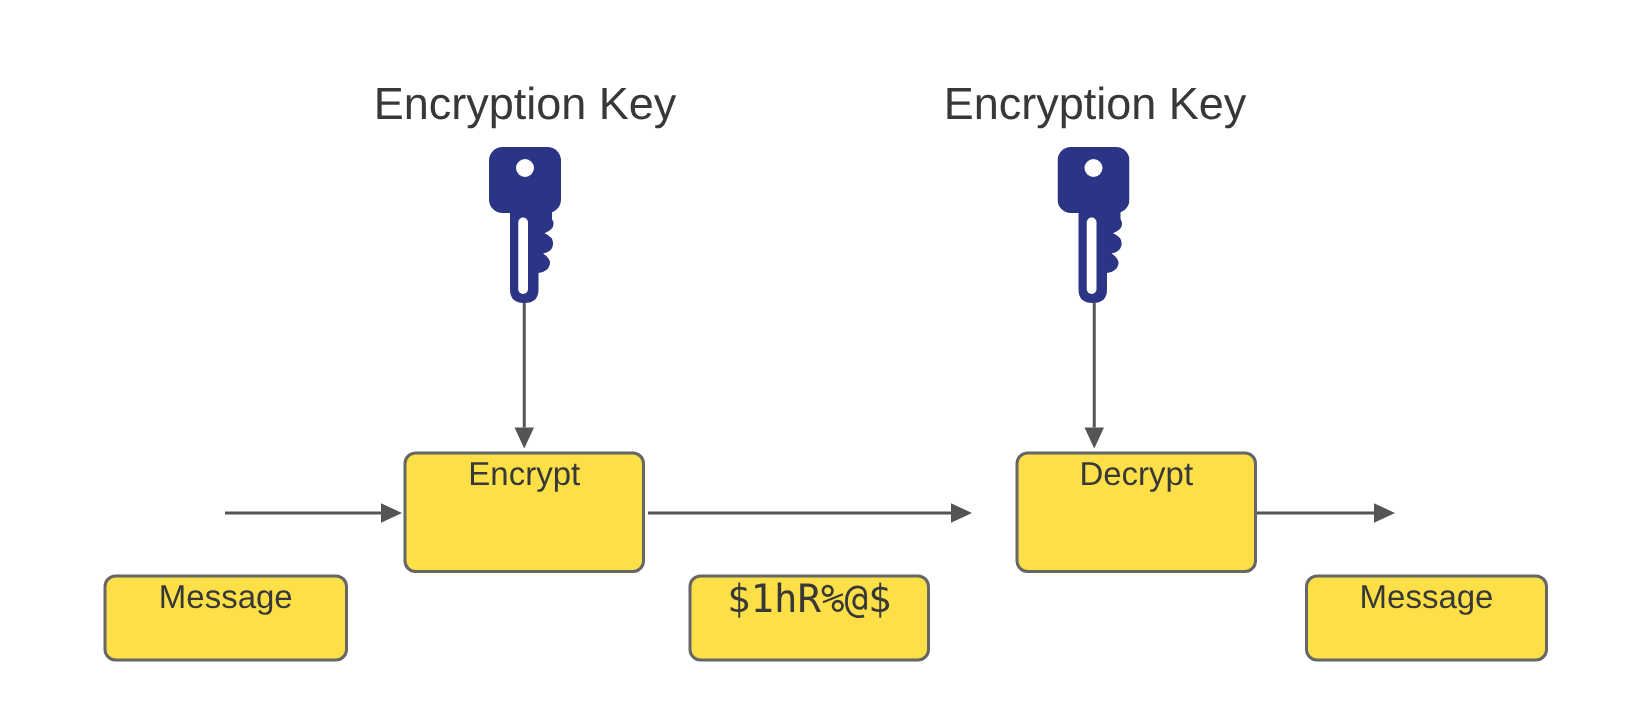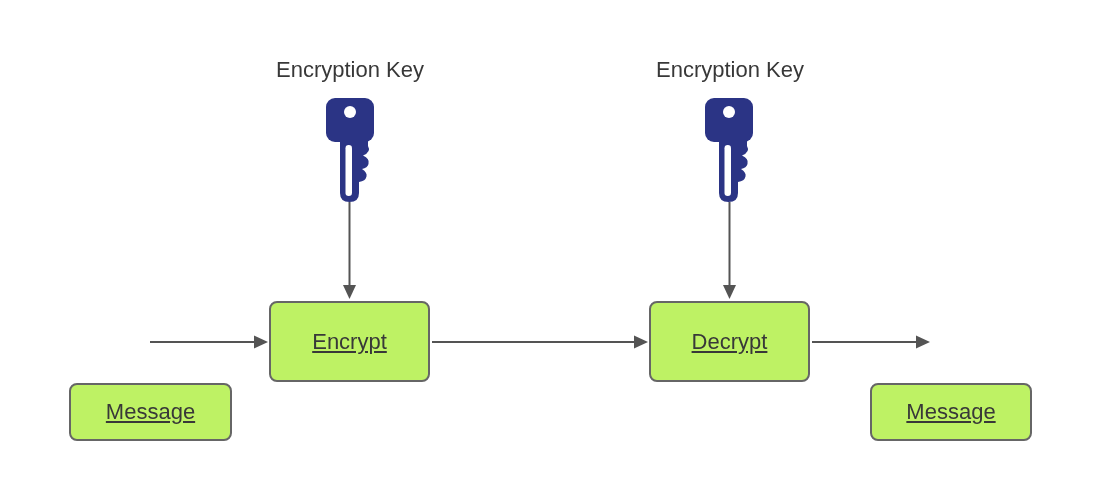--- a/index.html
+++ b/index.html
@@ -29,44 +29,43 @@
     stroke: var(--arrow-gray, #545454);
     stroke-width: 2;
   }
   .connector-layer polygon {
     fill: var(--arrow-gray, #545454);
   }
   .key-label {
     position: absolute;
     top: 57px;
     transform: translateX(-50%);
-    font-size: 22px;
+    font-size: 30px;
     line-height: 26px;
     color: var(--text-dark, #383838);
     white-space: nowrap;
   }
   .key-icon {
     position: absolute;
     top: 98px;
     width: 48px; height: 104px;
   }
   .key-fill { fill: var(--key-blue, #2B3485); }
   .key-white { fill: #ffffff; }
   .node {
     position: absolute;
     display: flex;
-    align-items: center;
+    align-items: flex-start;
     justify-content: center;
-    background: #bef264;
+    background: #fde047;
     border: 2px solid var(--box-border, #666666);
     border-radius: 8px;
     color: var(--text-dark, #383838);
     font-size: 22px;
     white-space: nowrap;
-    text-decoration: underline;
   }
   .node.mono span {
     font-family: "DejaVu Sans Mono", monospace;
     font-size: 26px;
   }
 </style>
 </head>
 <body>
 
 <div class="canvas">
@@ -108,24 +107,27 @@
   <svg class="key-icon" style="left:326px" viewBox="0 0 48 104" aria-hidden="true">
     <use href="#key-shape"></use>
   </svg>
   <svg class="key-icon" style="left:705px" viewBox="0 0 48 104" aria-hidden="true">
     <use href="#key-shape"></use>
   </svg>
 
   <div class="node" style="left:269px;top:301px;width:161px;height:81px">
     <span>Encrypt</span>
   </div>
-  <div class="node" style="left:649px;top:301px;width:161px;height:81px">
+  <div class="node" style="left:677px;top:301px;width:161px;height:81px">
     <span>Decrypt</span>
   </div>
 
   <div class="node" style="left:69px;top:383px;width:163px;height:58px">
     <span>Message</span>
+  </div>
+  <div class="node mono" style="left:459px;top:383px;width:161px;height:58px">
+    <span>$1hR%@$</span>
   </div>
   <div class="node" style="left:870px;top:383px;width:162px;height:58px">
     <span>Message</span>
   </div>
 
 </div>
 
 </body></html>

